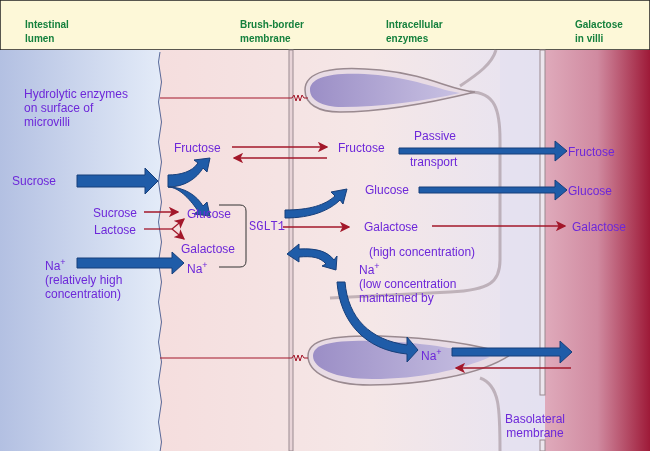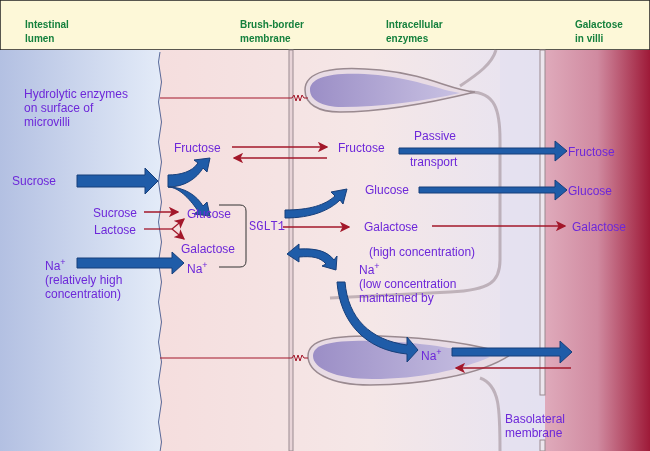--- a/index.html
+++ b/index.html
@@ -125,14 +125,14 @@
 <div class="lbl" style="left:414px;top:129px;">Passive</div>
 <div class="lbl" style="left:410px;top:155px;">transport</div>
 <div class="lbl" style="left:365px;top:183px;">Glucose</div>
 <div class="lbl" style="left:369px;top:197px;margin-top:48px;">(high concentration)</div>
 <div class="lbl" style="left:364px;top:220px;">Galactose</div>
 <div class="lbl" style="left:359px;top:259px;"><span>Na</span><sup>+</sup><br><span>(low concentration</span><br><span>maintained by</span><br></div>
 <div class="lbl" style="left:421px;top:345px;"><span>Na</span><sup>+</sup></div>
 <div class="lbl" style="left:568px;top:145px;">Fructose</div>
 <div class="lbl" style="left:568px;top:184px;">Glucose</div>
 <div class="lbl" style="left:572px;top:220px;">Galactose</div>
-<div class="lbl" style="left:505px;top:412px;"><span>Basolateral</span><br><span>membrane</span></div>
+<div class="lbl" style="left:505px;top:412px;text-align:center;"><span>Basolateral</span><br><span>membrane</span></div>
 </div>
 
 </body></html>

